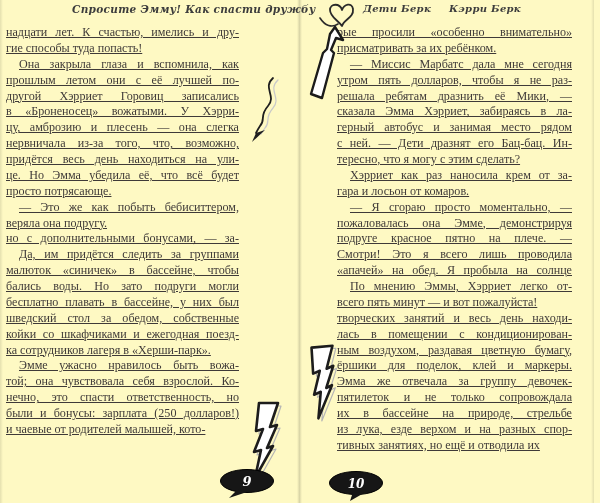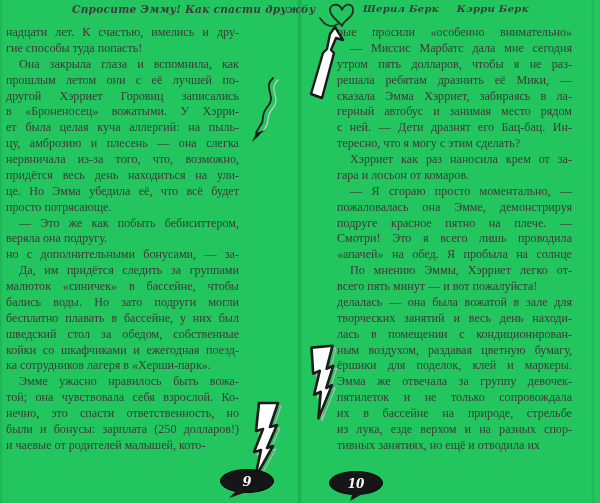--- a/index.html
+++ b/index.html
@@ -1,19 +1,19 @@
 <!DOCTYPE html>
 <html lang="ru"><head>
 <meta charset="utf-8">
 <style>
   html,body{margin:0;padding:0;}
   #spread{
     position:relative;
     width:600px;height:503px;
-    background:#22c55e;
+    background:#fef9c3;
     overflow:hidden;
     font-family:"Liberation Serif", serif;
     color:#3f3a38;
   }
   
   .edge-left{position:absolute;left:0;top:0;width:3px;height:503px;
     background:linear-gradient(to right, rgba(0,0,0,0.10), rgba(0,0,0,0));}
   .edge-right{position:absolute;left:591px;top:0;width:3px;height:503px;
     background:linear-gradient(to left, rgba(0,0,0,0.10), rgba(0,0,0,0));}
   .gutter{position:absolute;left:297px;top:0;width:5px;height:503px;
@@ -33,21 +33,21 @@
   #head-left .heart-wrap{margin-left:3px;margin-top:-2px;}
 
   
   .text-col{position:absolute;top:25px;}
   #left-lines{left:6px;width:233px;}
   #right-lines{left:337px;width:235px;}
   .line{
     height:15.89px;line-height:15.89px;
     font-size:12.1px;
     white-space:nowrap;overflow:hidden;
-    text-align:justify;text-align-last:justify;
+    text-align:justify;text-align-last:justify;text-decoration:underline;
   }
   .line.last{text-align-last:left;}
   .line.indent{text-indent:13px;}
 
   
   .doodle{position:absolute;}
   #squiggle-left{left:243px;top:76px;}
   #bolt-left{left:247px;top:401px;}
   #arrow-right{left:306px;top:26px;}
   #bolt-right{left:306px;top:344px;transform:rotate(-8deg);}
@@ -74,32 +74,31 @@
     <span>Спросите Эмму! Как спасти дружбу</span>
     <span class="heart-wrap">
       <svg width="42" height="28" viewBox="0 0 42 28">
         <path d="M1,17 C6,25 13,27 19,23" fill="none" stroke="#2a2a2a" stroke-width="1.6" stroke-linecap="round"></path>
         <path d="M23,9 C21,2 11,2 11,9 C11,16 19,19 23,25 C25,18 35,17 34,8 C33,1 25,3 23,9" fill="none" stroke="#2a2a2a" stroke-width="1.8" stroke-linecap="round" stroke-linejoin="round"></path>
       </svg>
     </span>
   </div>
 
   <div class="running-head" id="head-right">
-    <span>Шерил Берк</span>
+    <span>Дети Берк</span>
     <span>Кэрри Берк</span>
   </div>
 
   <div class="text-col" id="left-lines">
       <div class="line">надцати лет. К счастью, имелись и дру-</div>
       <div class="line last">гие способы туда попасть!</div>
       <div class="line indent">Она закрыла глаза и вспомнила, как</div>
       <div class="line">прошлым летом они с её лучшей по-</div>
       <div class="line">другой Хэрриет Горовиц записались</div>
       <div class="line">в «Броненосец» вожатыми. У Хэрри-</div>
-      <div class="line">ет была целая куча аллергий: на пыль-</div>
       <div class="line">цу, амброзию и плесень — она слегка</div>
       <div class="line">нервничала из-за того, что, возможно,</div>
       <div class="line">придётся весь день находиться на ули-</div>
       <div class="line">це. Но Эмма убедила её, что всё будет</div>
       <div class="line last">просто потрясающе.</div>
       <div class="line indent">— Это же как побыть бебиситтером,</div>
       <div class="line last">веряла она подругу.</div>
       <div class="line">но с дополнительными бонусами, — за-</div>
       <div class="line indent">Да, им придётся следить за группами</div>
       <div class="line">малюток «синичек» в бассейне, чтобы</div>
@@ -109,37 +108,37 @@
       <div class="line">койки со шкафчиками и ежегодная поезд-</div>
       <div class="line last">ка сотрудников лагеря в «Херши-парк».</div>
       <div class="line indent">Эмме ужасно нравилось быть вожа-</div>
       <div class="line">той; она чувствовала себя взрослой. Ко-</div>
       <div class="line">нечно, это спасти ответственность, но</div>
       <div class="line">были и бонусы: зарплата (250 долларов!)</div>
       <div class="line last">и чаевые от родителей малышей, кото-</div>
     </div>
   <div class="text-col" id="right-lines">
       <div class="line">рые просили «особенно внимательно»</div>
+      <div class="line last">присматривать за их ребёнком.</div>
       <div class="line indent">— Миссис Марбатс дала мне сегодня</div>
       <div class="line">утром пять долларов, чтобы я не раз-</div>
       <div class="line">решала ребятам дразнить её Мики, —</div>
       <div class="line">сказала Эмма Хэрриет, забираясь в ла-</div>
       <div class="line">герный автобус и занимая место рядом</div>
       <div class="line">с ней. — Дети дразнят его Бац-бац. Ин-</div>
       <div class="line last">тересно, что я могу с этим сделать?</div>
       <div class="line indent">Хэрриет как раз наносила крем от за-</div>
       <div class="line last">гара и лосьон от комаров.</div>
       <div class="line indent">— Я сгораю просто моментально, —</div>
       <div class="line">пожаловалась она Эмме, демонстрируя</div>
       <div class="line">подруге красное пятно на плече. —</div>
       <div class="line">Смотри! Это я всего лишь проводила</div>
       <div class="line">«апачей» на обед. Я пробыла на солнце</div>
       <div class="line indent">По мнению Эммы, Хэрриет легко от-</div>
       <div class="line last">всего пять минут — и вот пожалуйста!</div>
-      <div class="line">делалась — она была вожатой в зале для</div>
       <div class="line">творческих занятий и весь день находи-</div>
       <div class="line">лась в помещении с кондиционирован-</div>
       <div class="line">ным воздухом, раздавая цветную бумагу,</div>
       <div class="line">ёршики для поделок, клей и маркеры.</div>
       <div class="line">Эмма же отвечала за группу девочек-</div>
       <div class="line">пятилеток и не только сопровождала</div>
       <div class="line">их в бассейне на природе, стрельбе</div>
       <div class="line">из лука, езде верхом и на разных спор-</div>
       <div class="line last">тивных занятиях, но ещё и отводила их</div>
     </div>

